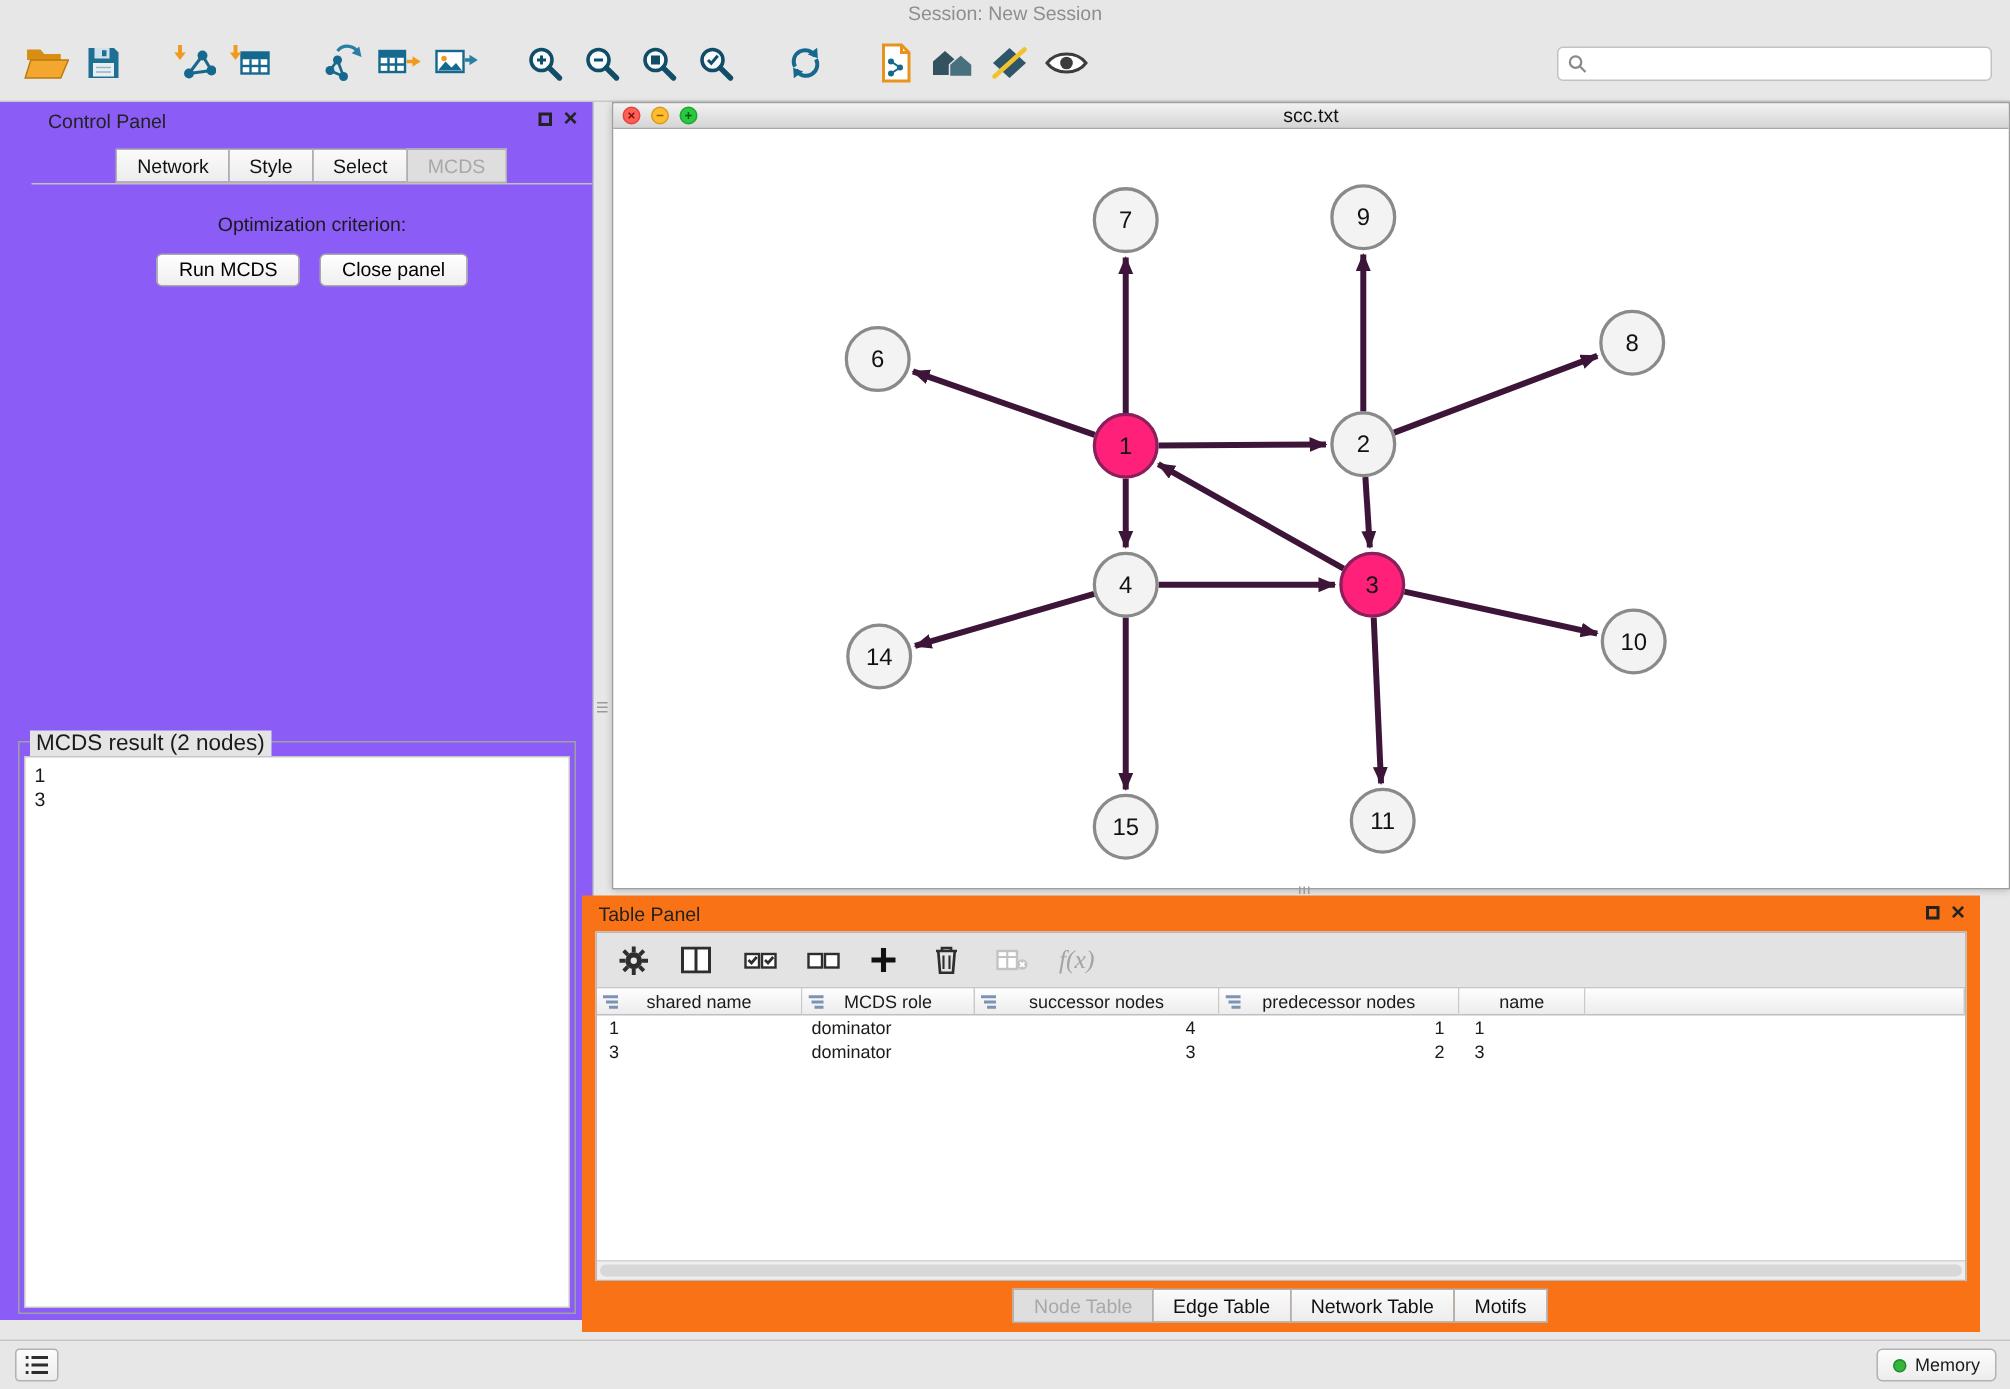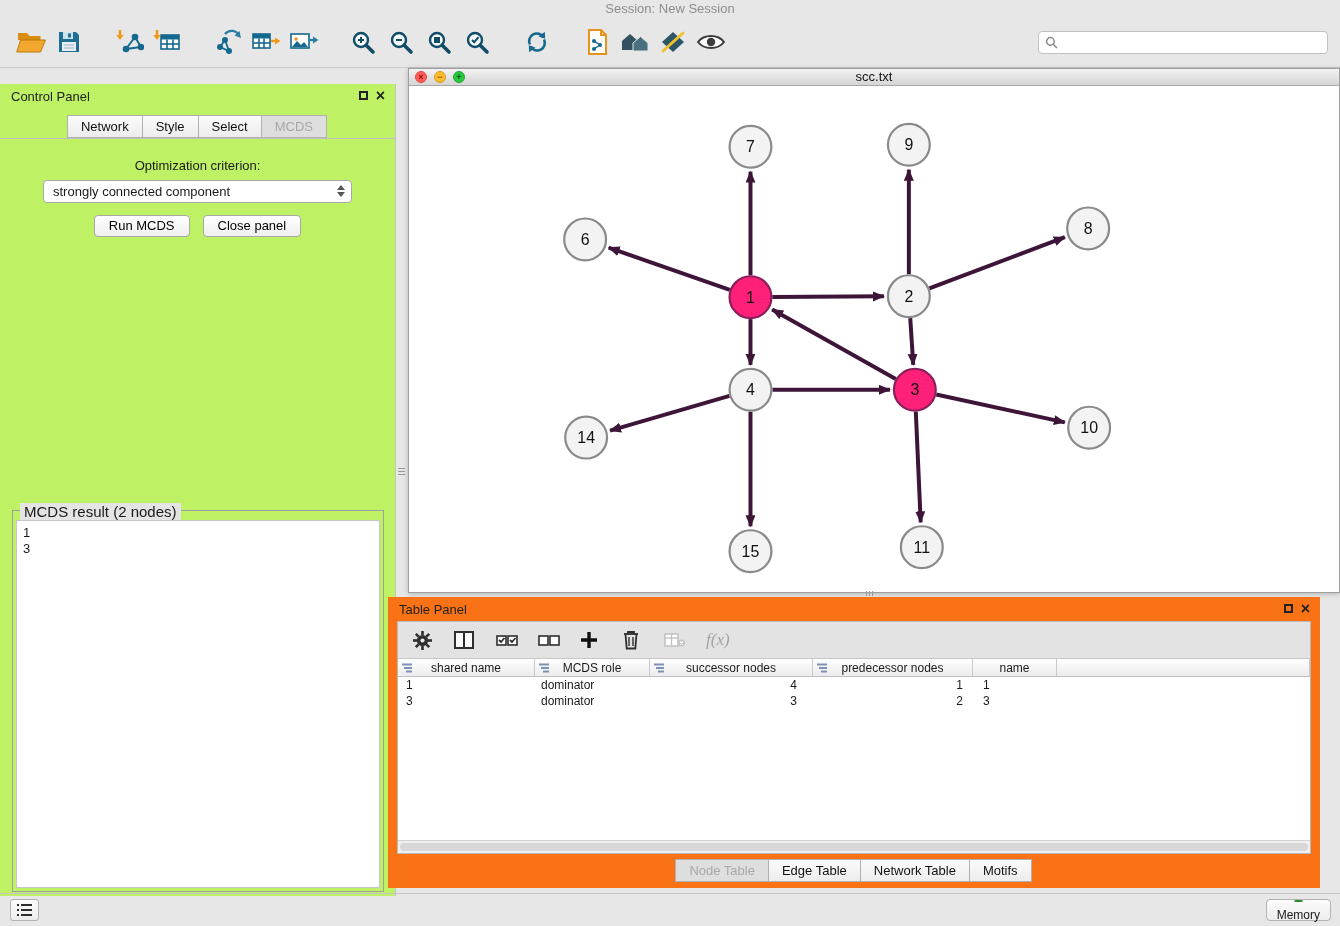--- a/index.html
+++ b/index.html
@@ -16,22 +16,22 @@
              display:flex; align-items:center; padding:0 12px;
              border-bottom:1px solid #c9c9c9; }
   .tbtn { width:38px; height:40px; display:flex; align-items:center; justify-content:center; cursor:pointer; }
   .gap-lg { margin-left:22px; }
   .search { margin-left:auto; width:290px; height:23px; background:#fff;
             border:1px solid #c2c2c2; border-radius:4px; display:flex;
             align-items:center; padding:0 6px; gap:4px; }
   .search input { border:none; outline:none; flex:1; font:13px "Liberation Sans",sans-serif; background:transparent; }
 
   
-  .control-panel { position:absolute; left:0; top:84px; width:396px; height:812px;
-                   background:#bef264; border-right:1px solid #c6c6c6; }
+  .control-panel { position:absolute; left:0; top:68px; width:396px; height:812px;
+                   background:#8b5cf6; border-right:1px solid #c6c6c6;padding-left:21px; }
   .panel-header { position:relative; height:26px; }
   .panel-title { position:absolute; left:11px; top:5px; font-size:13px; color:#222; }
   .win-icons { position:absolute; right:10px; top:6px; display:flex; gap:8px; align-items:center; }
   .float-icon { width:9px; height:9px; border:2px solid #222; display:inline-block; }
   .close-icon { font-size:16px; font-weight:bold; color:#222; line-height:11px; cursor:pointer; }
 
   .cp-tabs { display:flex; justify-content:center; padding-top:5px; border-bottom:1px solid #c0c0c0;text-align:right; }
   .tab { padding:3px 13px; font-size:13px; background:linear-gradient(#fbfbfb,#ececec);
          border:1px solid #b0b0b0; margin-left:-1px; color:#111; cursor:pointer; white-space:nowrap; }
   .tab.active { background:#dedede; color:#a8a8a8; }
@@ -95,21 +95,21 @@
 
   .tp-tabs { position:absolute; left:0; right:0; bottom:6px; display:flex; justify-content:center; }
 
   
   .statusbar { position:absolute; left:0; top:893px; width:100%; height:33px; border-top:1px solid #c6c6c6; }
   .sb-left { position:absolute; left:10px; top:5px; width:29px; height:22px; border:1px solid #b2b2b2;
              border-radius:3px; background:linear-gradient(#fcfcfc,#ededed); display:flex;
              align-items:center; justify-content:center; cursor:pointer; }
   .memory-btn { position:absolute; right:9px; top:5px; height:22px; padding:0 10px;
                 border:1px solid #b2b2b2; border-radius:4px; background:linear-gradient(#fcfcfc,#ededed);
-                display:flex; align-items:center; gap:6px; font-size:12px; cursor:pointer;flex-direction:column; }
+                display:flex; align-items:center; gap:6px; font-size:12px; cursor:pointer; }
   .mem-dot { width:9px; height:9px; border-radius:50%; background:#35b63c; border:1px solid #1f8a27; }
 
   .splitter-v { position:absolute; left:398px; top:460px; width:7px; height:22px;
                 display:flex; flex-direction:column; justify-content:center; gap:2px; }
   .splitter-v i { display:block; height:1px; background:#9a9a9a; }
   .splitter-h { position:absolute; left:858px; top:591px; width:22px; height:5px;
                 display:flex; justify-content:center; gap:2px; }
   .splitter-h i { display:block; width:1px; background:#9a9a9a; }
 </style>
 </head>
@@ -278,27 +278,20 @@
 
   <div class="cp-tabs">
     <span class="tab">Network</span>
     <span class="tab">Style</span>
     <span class="tab">Select</span>
     <span class="tab active">MCDS</span>
   </div>
 
   <div class="cp-opt-label">Optimization criterion:</div>
 
-  <div class="cp-dropdown">
-    <span>strongly connected component</span>
-    <span class="stepper">
-      <span class="tri-up"></span>
-        <span class="tri-down"></span>
-    </span>
-  </div>
 
   <div class="cp-buttons">
     <button class="btn">Run MCDS</button>
     <button class="btn">Close panel</button>
   </div>
 
   <div class="result-box">
     <span class="result-legend">MCDS result (2 nodes)</span>
     <div class="result-inner">
       <div>1</div>

